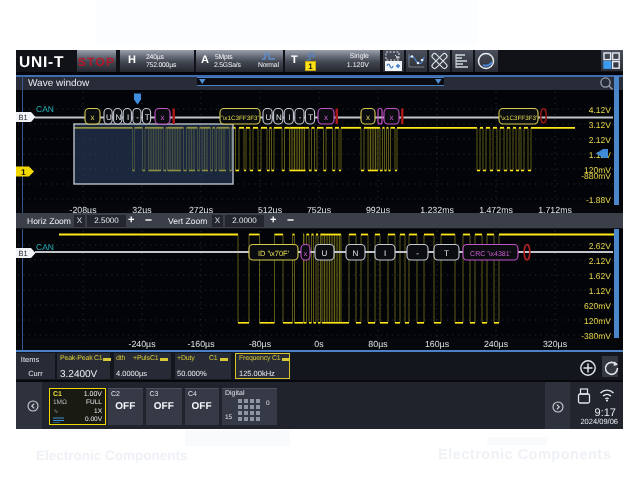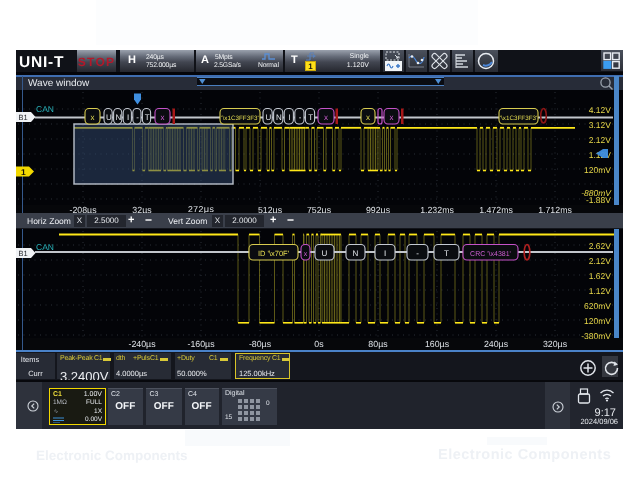--- a/index.html
+++ b/index.html
@@ -372,28 +372,28 @@
     </svg>
 <div class="abs" style="left:20px;top:53.5px;color:#2ab4bc;font-size:8.5px;">CAN</div>
 <svg class="abs" style="left:116.5px;top:42.5px;" width="9" height="12" viewBox="0 0 9 12">
 <path d="M1 0.5 h7 v6 l-3.5 5 -3.5 -5 z" fill="#3f8fe0"></path>
     </svg>
 <div class="lbl" style="right:12px;top:54.5px;">4.12V</div>
 <div class="lbl" style="right:12px;top:69.5px;">3.12V</div>
 <div class="lbl" style="right:12px;top:84.5px;">2.12V</div>
 <div class="lbl" style="right:12px;top:99.5px;">1.12V</div>
 <div class="lbl" style="right:12px;top:114.5px;">120mV</div>
-<div class="lbl" style="right:12px;top:138px;font-style:italic;">-880mV</div>
+<div class="lbl" style="right:12px;top:121px;">-880mV</div>
 <div class="lbl" style="right:12px;top:144.5px;">-1.88V</div>
 <svg class="abs" style="left:579px;top:98px;" width="14" height="11" viewBox="0 0 14 11">
 <path d="M13 1 v9 l-5 0 -7 -4.5 7 -4.5 z" fill="#3f8fe0" opacity="0.95"></path>
     </svg>
 <div class="tlbl" style="left:67px;top:154.5px;">-208µs</div>
 <div class="tlbl" style="left:126px;top:154.5px;text-align:right;">32µs</div>
-<div class="tlbl" style="left:185px;top:154.5px;font-family:Liberation Mono, monospace;">272µs</div>
+<div class="tlbl" style="left:185px;top:154.5px;">272µs</div>
 <div class="tlbl" style="left:244px;top:154.5px;padding-left:20px;">512µs</div>
 <div class="tlbl" style="left:303px;top:154.5px;">752µs</div>
 <div class="tlbl" style="left:362px;top:154.5px;">992µs</div>
 <div class="tlbl" style="left:421px;top:154.5px;">1.232ms</div>
 <div class="tlbl" style="left:480px;top:154.5px;">1.472ms</div>
 <div class="tlbl" style="left:539px;top:154.5px;">1.712ms</div>
 <div class="abs" style="left:598px;top:26px;width:4.5px;height:129px;background:#4a86c8;"></div>
 <svg class="abs" style="left:0;top:116px;" width="20" height="11" viewBox="0 0 20 11">
 <path d="M0 0.5 h13 l5 5 -5 5 h-13 z" fill="#f2d800"></path>
 <text x="5" y="8.6" fill="#151505" font-size="8.5" font-weight="bold" font-family="Liberation Sans,sans-serif">1</text>
@@ -568,21 +568,21 @@
 <div class="abs" style="left:0px;top:303px;width:39px;height:26px;background:#272b35;"></div>
 <div class="abs" style="left:41px;top:303px;width:53px;height:26px;background:#272b35;"></div>
 <div class="abs" style="left:98px;top:303px;width:57px;height:26px;background:#272b35;"></div>
 <div class="abs" style="left:159px;top:303px;width:56px;height:26px;background:#272b35;"></div>
 <div class="abs" style="left:219px;top:303px;width:55px;height:26px;background:#272b35;border:1px solid #d8c428;"></div>
 <div class="abs" style="left:0px;top:305px;width:28px;color:#e6e9ee;font-size:7.5px;text-align:center;">Items</div>
 <div class="abs" style="left:0px;top:318.5px;width:39px;color:#e6e9ee;font-size:7.5px;text-align:center;">Curr</div>
 <div class="abs" style="left:44px;top:305px;color:#d8c838;font-size:7px;white-space:nowrap;letter-spacing:-0.2px;">Peak-Peak</div>
 <div class="abs" style="left:78px;top:305px;color:#d8c838;font-size:7px;white-space:nowrap;letter-spacing:-0.2px;">C1</div>
 <div class="abs" style="left:87px;top:308px;width:8px;height:2.5px;background:#d8c838;"></div>
-<div class="abs" style="left:44px;top:318.5px;color:#eceef2;font-size:13px;white-space:nowrap;">3.2400V</div>
+<div class="abs" style="left:44px;top:318.5px;color:#eceef2;font-size:10px;white-space:nowrap;">3.2400V</div>
 <div class="abs" style="left:100px;top:305px;color:#d8c838;font-size:7px;white-space:nowrap;letter-spacing:-0.2px;">dth</div>
 <div class="abs" style="left:117px;top:305px;color:#d8c838;font-size:7px;white-space:nowrap;letter-spacing:-0.2px;">+Puls</div>
 <div class="abs" style="left:134px;top:305px;color:#d8c838;font-size:7px;white-space:nowrap;letter-spacing:-0.2px;">C1</div>
 <div class="abs" style="left:143.5px;top:308px;width:8px;height:2.5px;background:#d8c838;"></div>
 <div class="abs" style="left:100px;top:318.5px;color:#eceef2;font-size:7.5px;white-space:nowrap;">4.0000µs</div>
 <div class="abs" style="left:161px;top:305px;color:#d8c838;font-size:7px;white-space:nowrap;letter-spacing:-0.2px;">+Duty</div>
 <div class="abs" style="left:193px;top:305px;color:#d8c838;font-size:7px;white-space:nowrap;letter-spacing:-0.2px;">C1</div>
 <div class="abs" style="left:204px;top:308px;width:8px;height:2.5px;background:#d8c838;"></div>
 <div class="abs" style="left:161px;top:318.5px;color:#eceef2;font-size:7.5px;white-space:nowrap;">50.000%</div>
 <div class="abs" style="left:223px;top:305px;color:#d8c838;font-size:7px;white-space:nowrap;letter-spacing:-0.2px;">Frequency</div>

